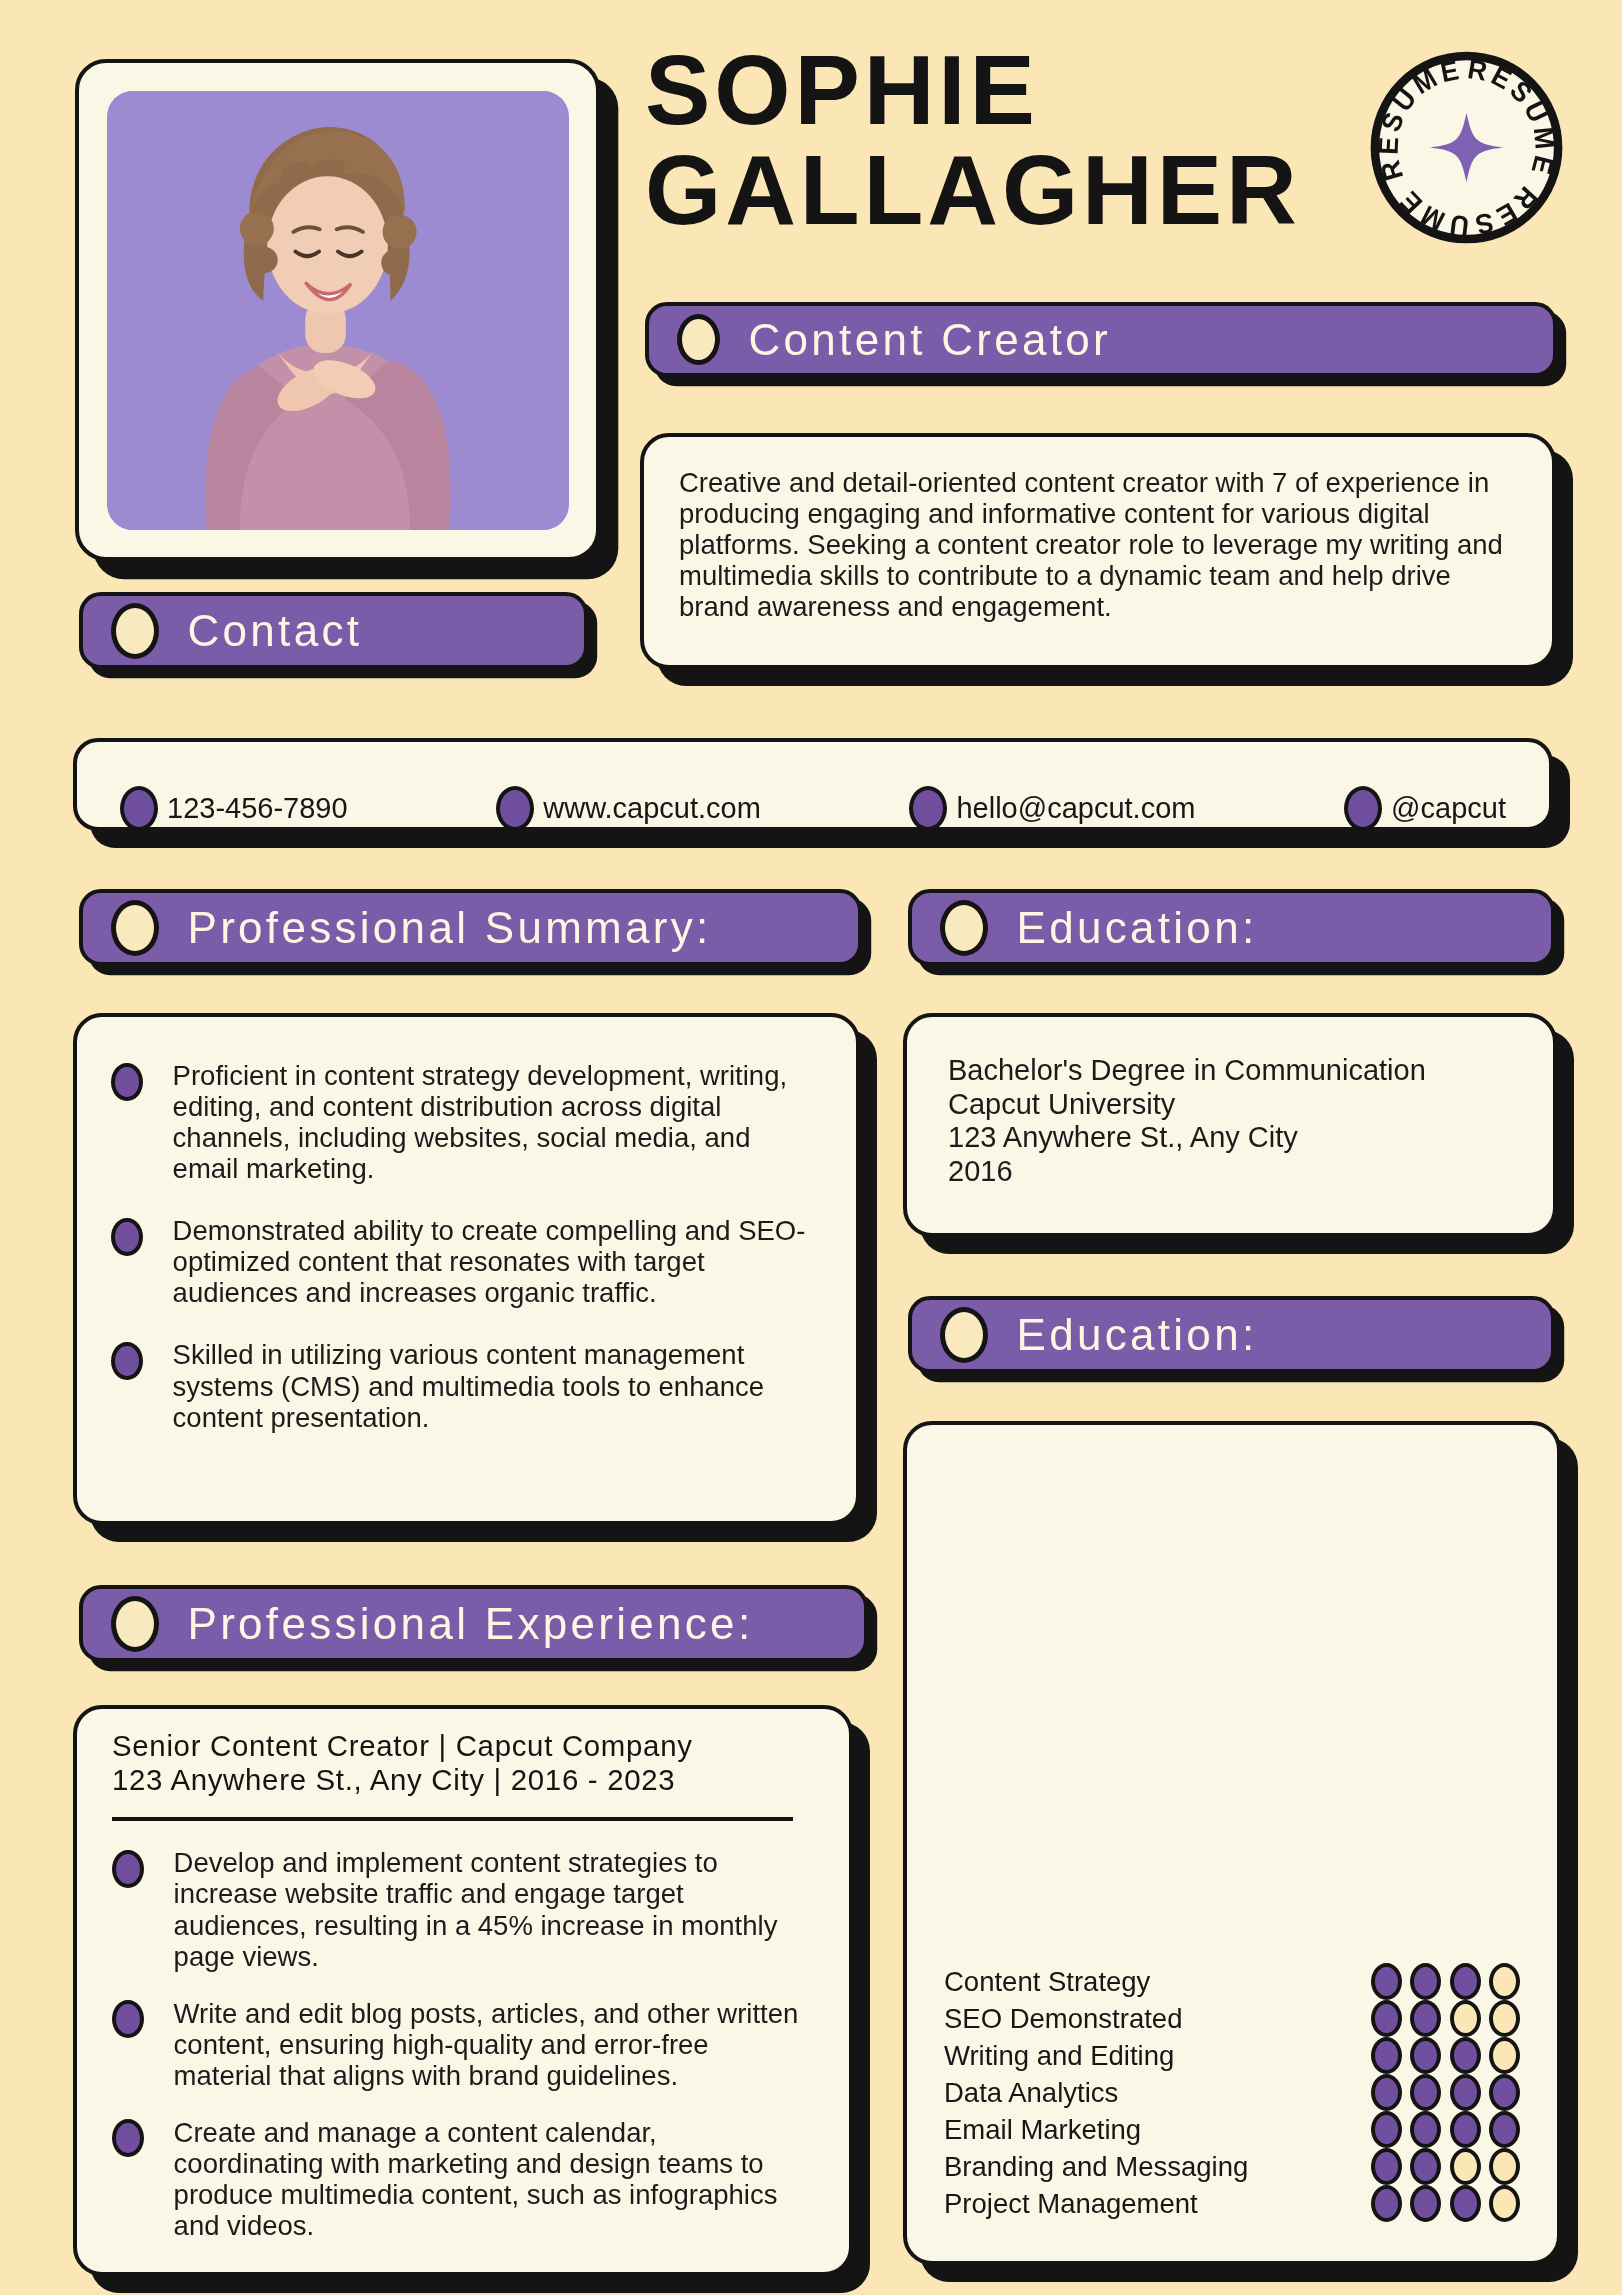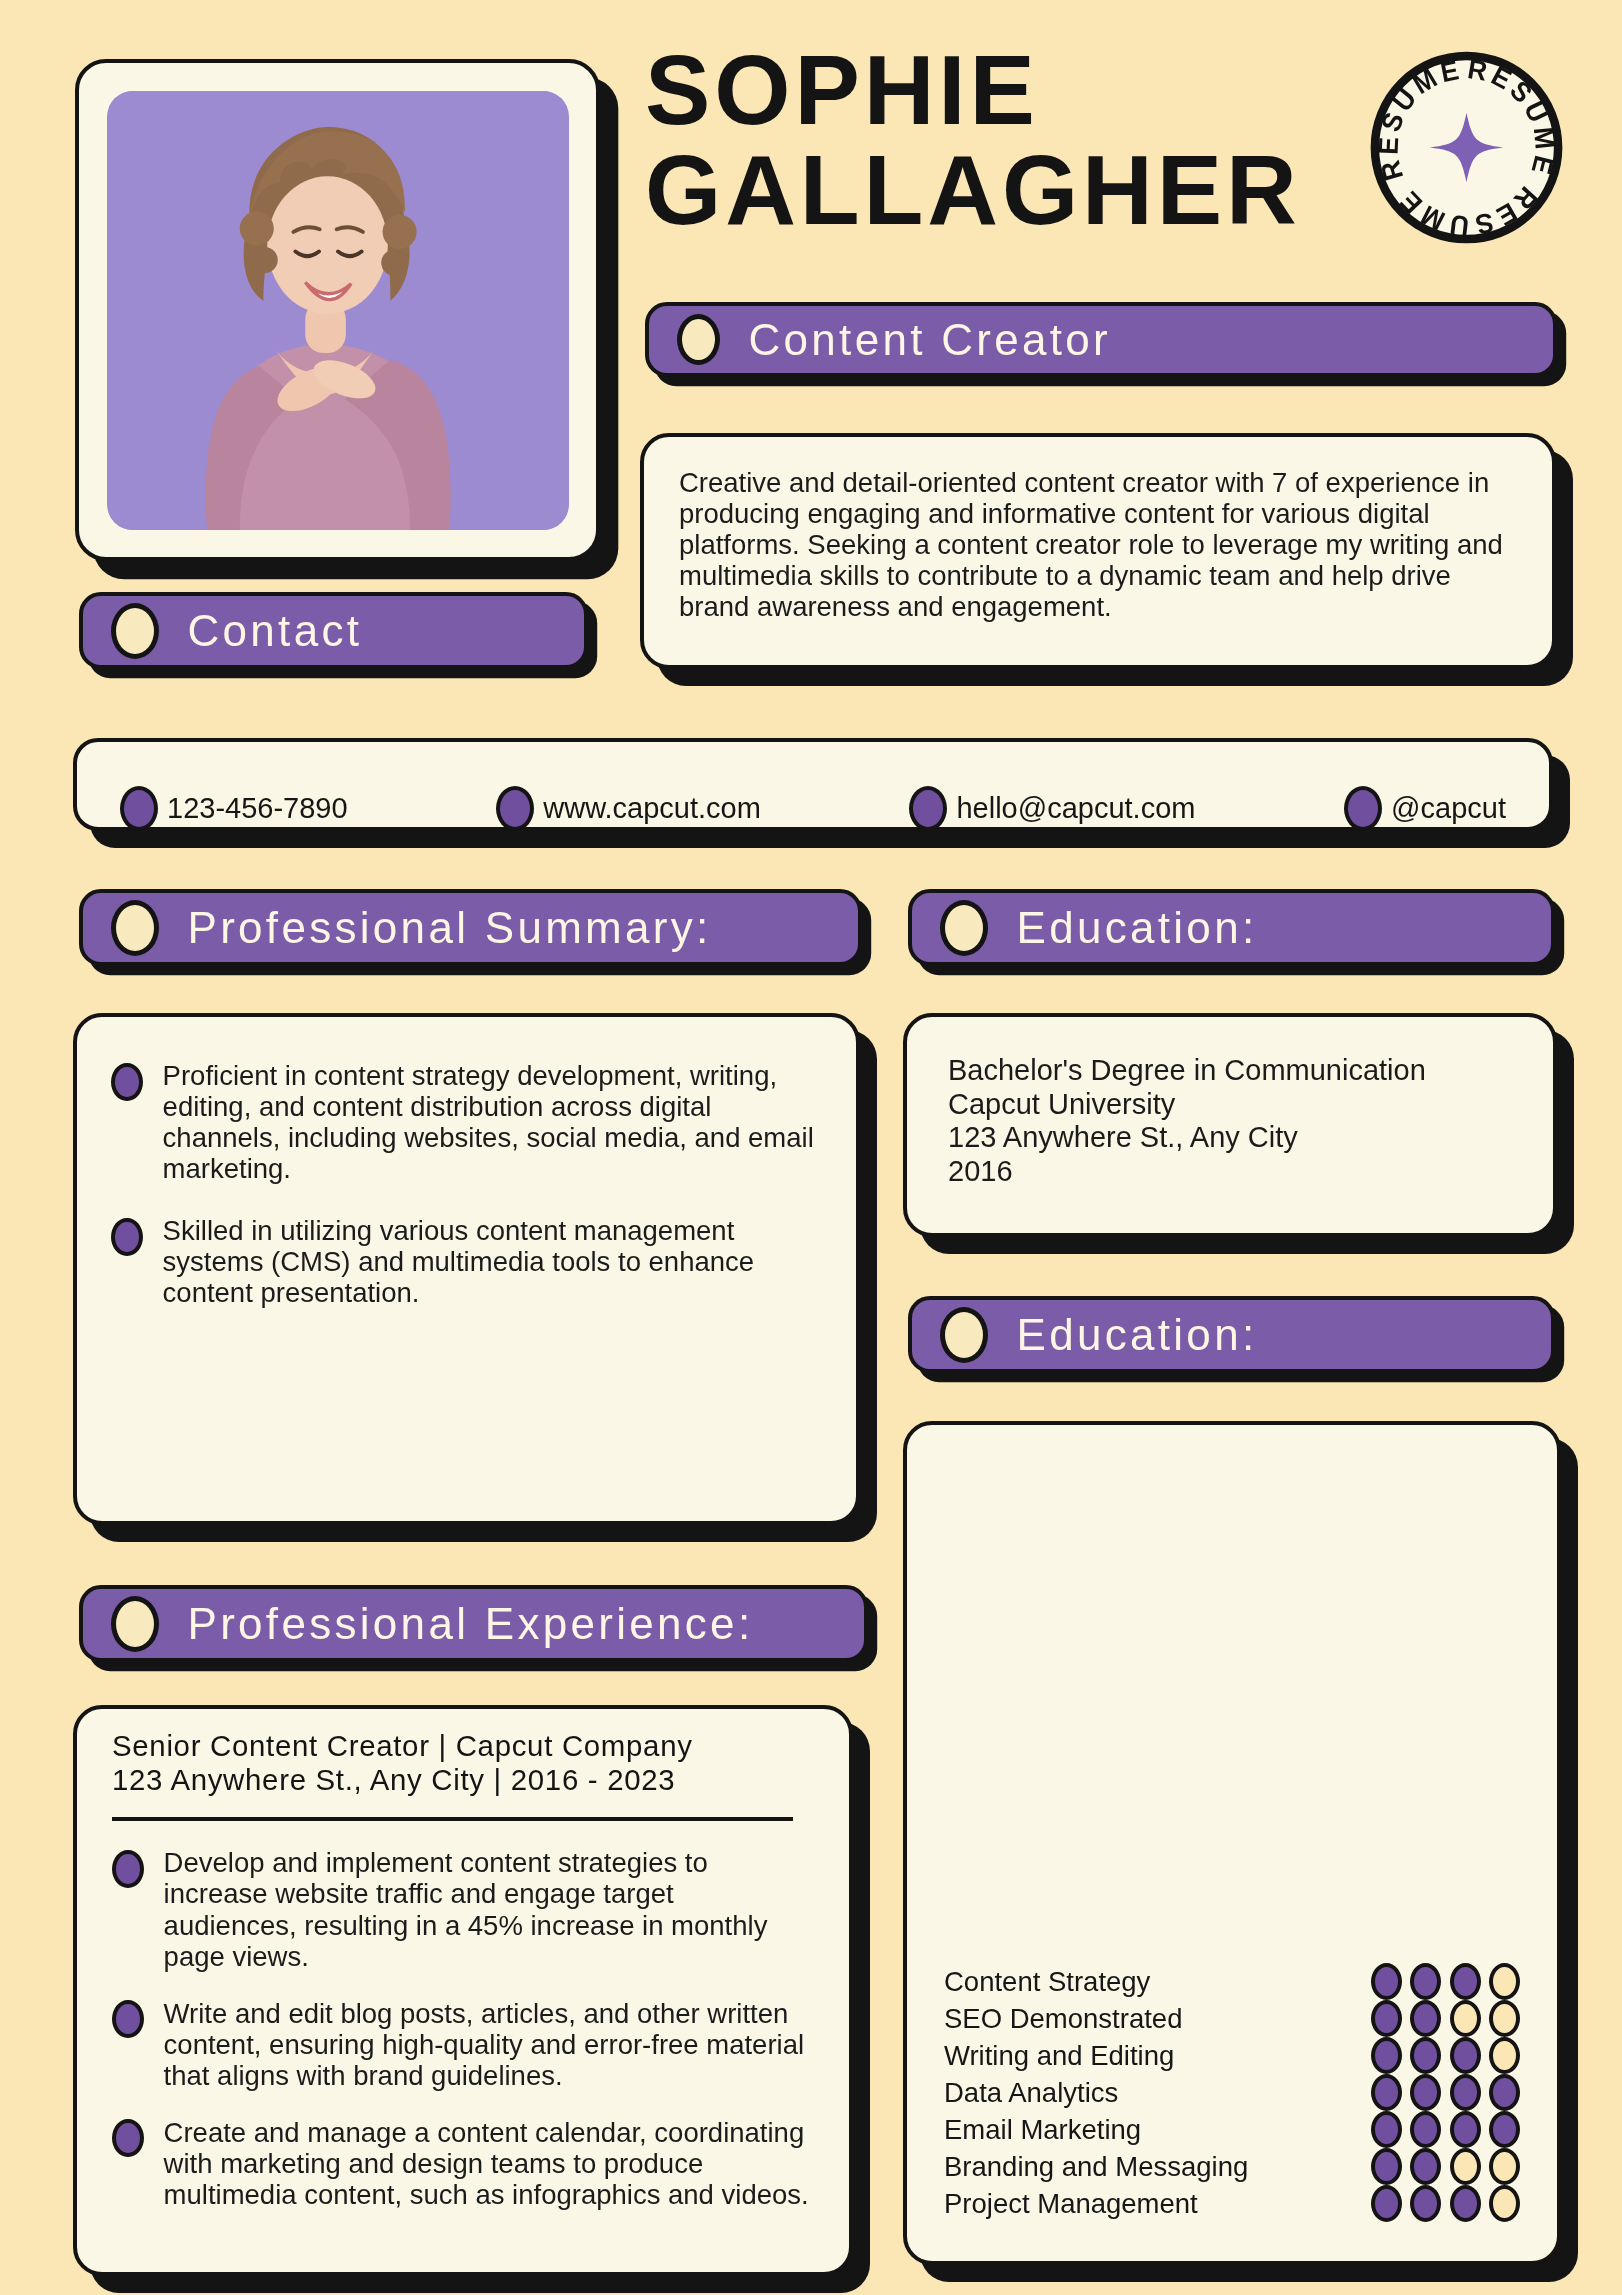--- a/index.html
+++ b/index.html
@@ -56,21 +56,21 @@
     display:flex;align-items:center;justify-content:space-between;
     padding:0 43px;border-radius:25px;
   }
   .contact-item{display:flex;align-items:center;gap:9px;margin-top:48px;}
   .pin{
     width:30px;height:37px;border-radius:50%;
     background:#6F4F9E;border:4.6px solid #141414;flex:0 0 auto;
   }
   .contact-item .c-label{font-size:29px;color:#161616;white-space:nowrap;}
   
-  .bullet-row{display:flex;gap:20px;align-items:flex-start;}
+  .bullet-row{display:flex;gap:30px;align-items:flex-start;}
   .bullet-marker{
     width:23.6px;height:30px;border-radius:50%;
     background:#6F4F9E;border:4.6px solid #141414;flex:0 0 auto;margin-top:2.6px;
   }
   .bullet-text{flex:1;}
   
   .skills-box{
     left:903px;top:1421px;width:658px;height:844px;
     padding:39px 37px;display:flex;flex-direction:column;justify-content:flex-end;
   }
@@ -185,20 +185,24 @@
 
 <div class="abs banner" style="left:79px;top:889px;width:783px;height:77px;">
   <span class="dot-cream"></span>
   <span class="banner-label">Professional Summary:</span>
 </div>
 
 <div class="abs box stack" style="left:73px;top:1013px;width:787px;height:512px;padding:43px 34px;gap:31px;">
   <div class="bullet-row">
     <span class="bullet-marker"></span>
     <span class="bullet-text body-text">Proficient in content strategy development,  writing, editing, and content distribution across digital channels, including websites, social media, and email marketing.</span>
+  </div>
+  <div class="bullet-row">
+    <span class="bullet-marker"></span>
+    <span class="bullet-text body-text">Demonstrated ability to create compelling and SEO-optimized content that resonates with target audiences and increases organic traffic.</span>
   </div>
   <div class="bullet-row">
     <span class="bullet-marker"></span>
     <span class="bullet-text body-text">Skilled in utilizing various content management systems (CMS) and multimedia tools to enhance content presentation.</span>
   </div>
 </div>
 
 <div class="abs banner" style="left:908px;top:889px;width:647px;height:77px;">
   <span class="dot-cream"></span>
   <span class="banner-label">Education:</span>

